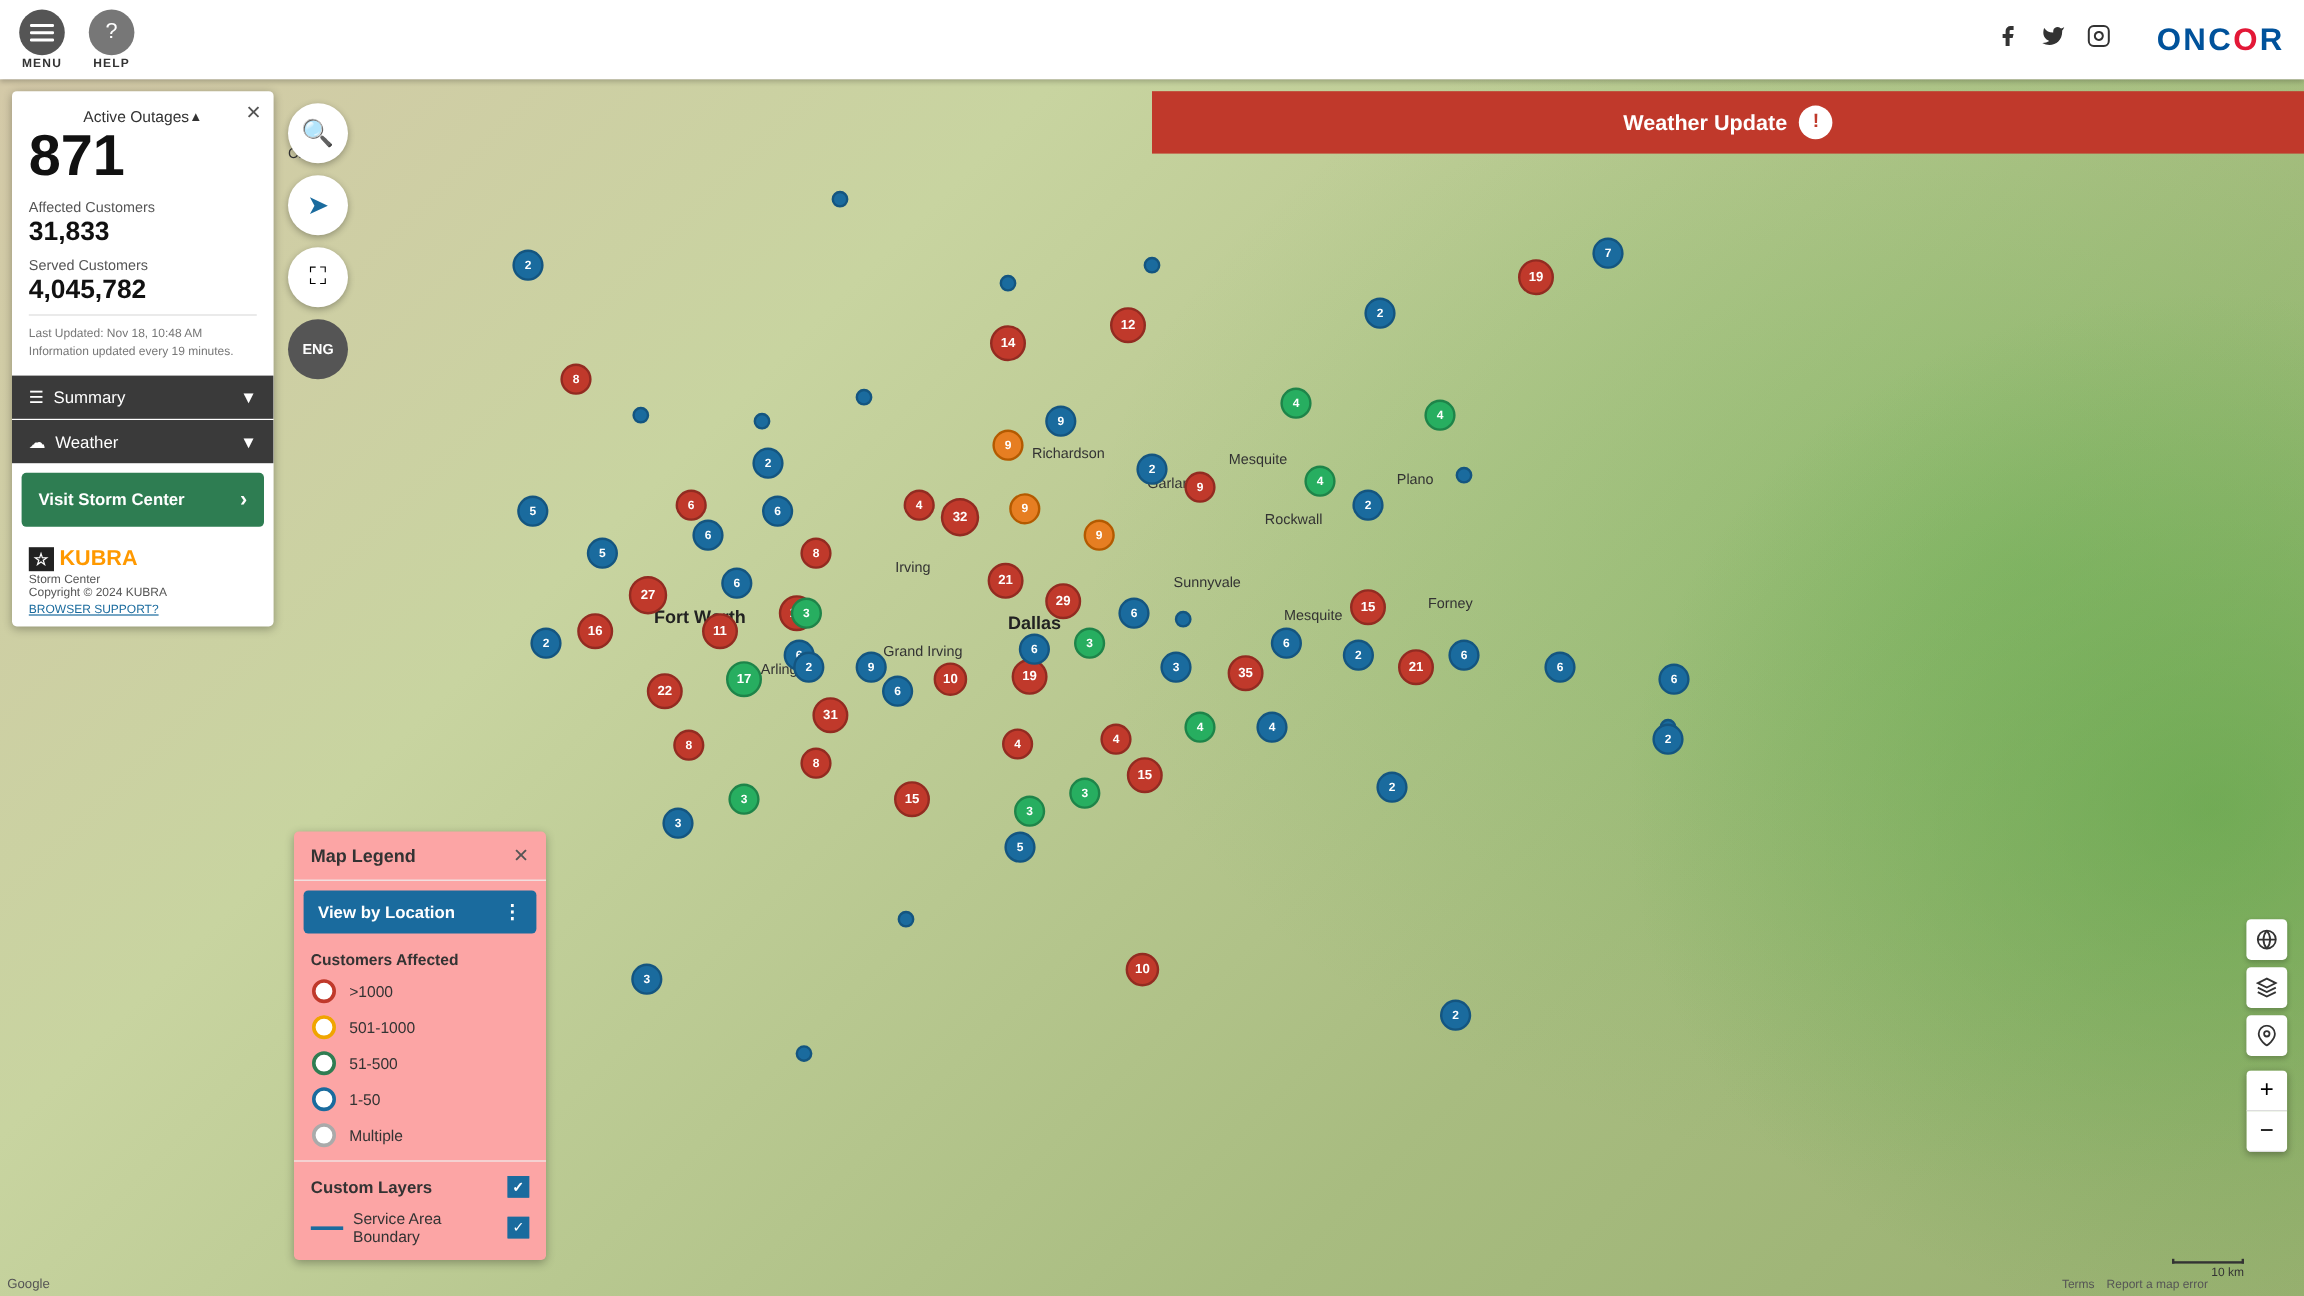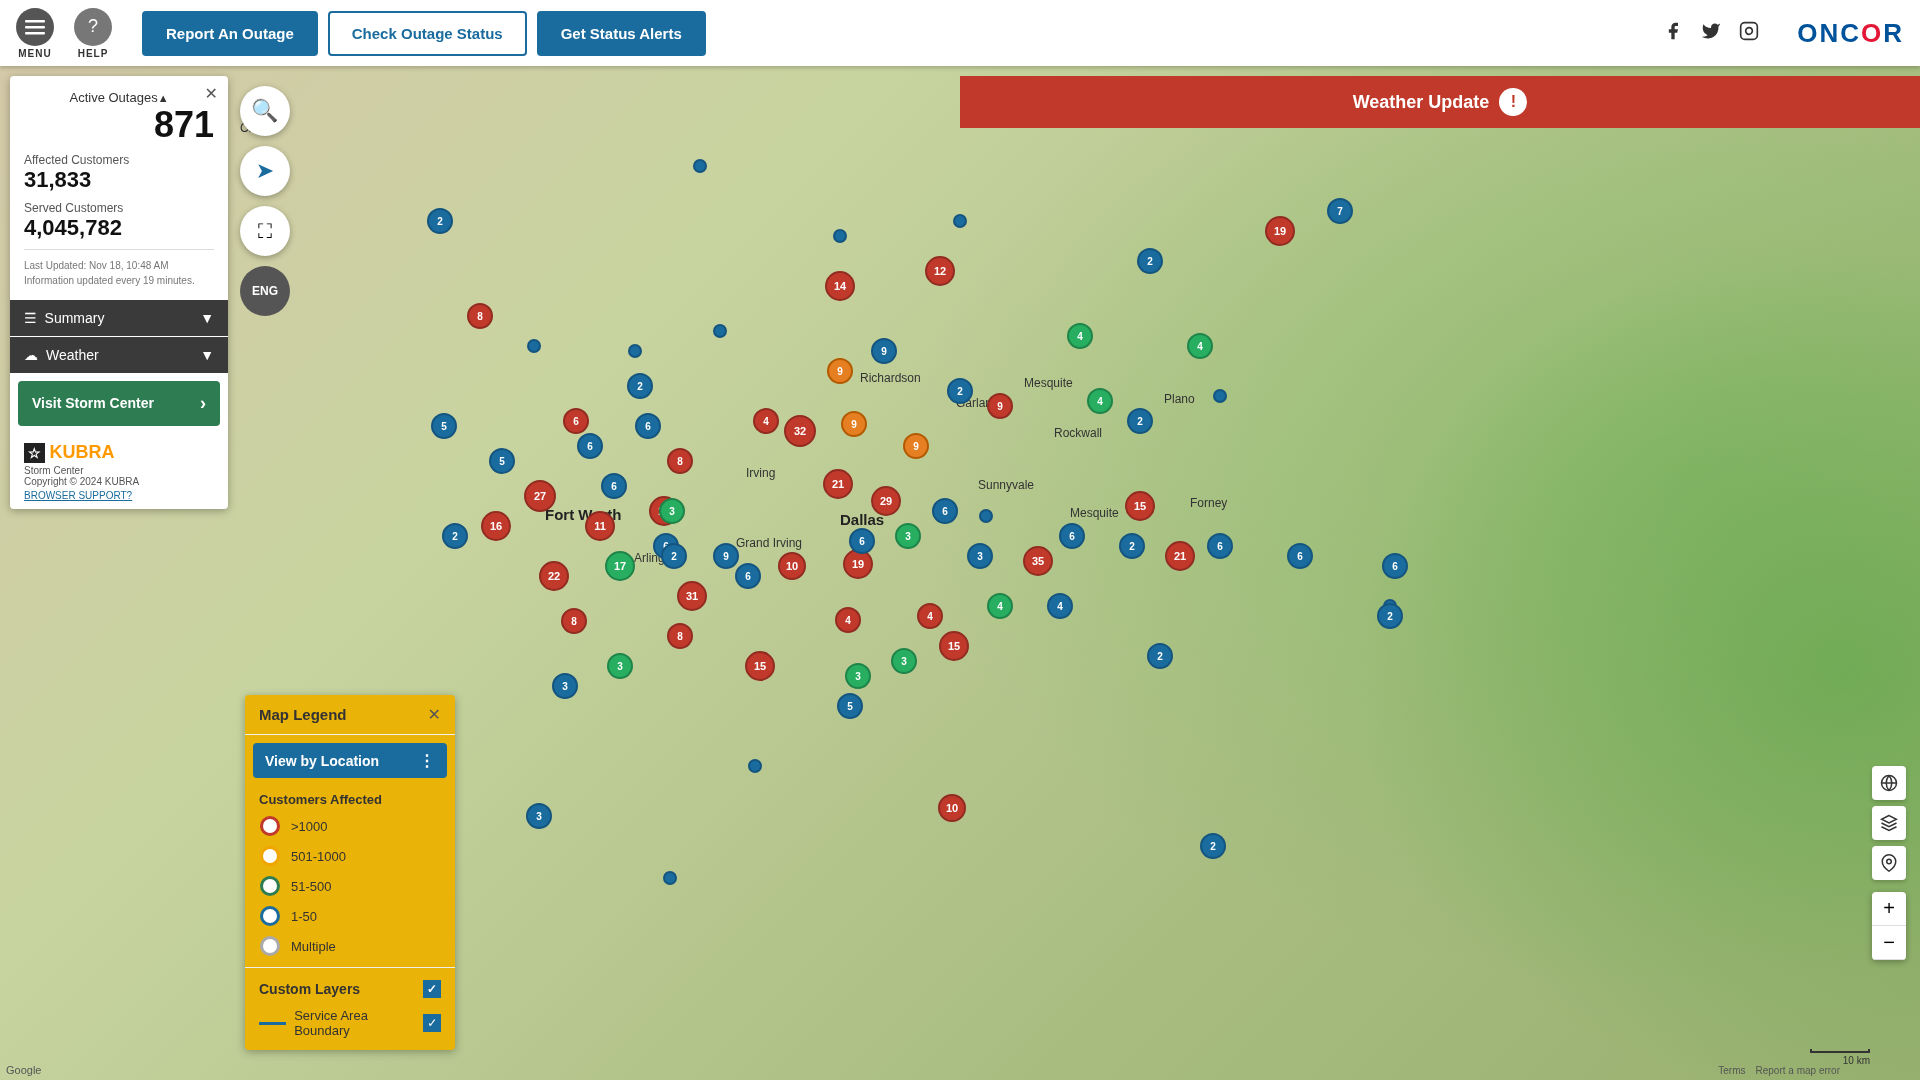--- a/index.html
+++ b/index.html
@@ -78,21 +78,21 @@
       border-radius: 4px; box-shadow: 0 2px 8px rgba(0,0,0,0.3);
       z-index: 60; overflow: hidden;
     }
     .panel-close {
       position: absolute; top: 8px; right: 10px;
       font-size: 16px; cursor: pointer; color: #555;
     }
     .panel-content { padding: 14px 14px 10px; }
     .active-outages-label { font-size: 13px; color: #333; display: flex; align-items: center; justify-content: center; }
     .chevron { font-size: 11px; cursor: pointer; }
-    .outage-number { font-size: 36px; font-weight: bold; color: #111; line-height: 1.1; text-align: right; }
+    .outage-number { font-size: 48px; font-weight: bold; color: #111; line-height: 1.1; }
     .stat-label { font-size: 12px; color: #555; margin-top: 8px; }
     .stat-value { font-size: 22px; font-weight: bold; color: #111; }
     .divider-line { border: none; border-top: 1px solid #ddd; margin: 8px 0; }
     .last-updated { font-size: 10px; color: #777; line-height: 1.5; }
 
     .panel-btn {
       display: flex; align-items: center; justify-content: space-between;
       padding: 10px 14px; background: #3a3a3a; color: #fff;
       font-size: 14px; cursor: pointer; margin-top: 2px;
     }
@@ -165,21 +165,21 @@
     .right-ctrl-btn {
       width: 34px; height: 34px; background: #fff;
       border-radius: 4px; box-shadow: 0 2px 4px rgba(0,0,0,0.2);
       display: flex; align-items: center; justify-content: center;
       font-size: 16px; cursor: pointer;
     }
 
     
     #legend-panel {
       position: absolute; bottom: 30px; left: 245px;
-      width: 210px; background: #eab308;
+      width: 210px; background: #fca5a5;
       border-radius: 4px; box-shadow: 0 2px 8px rgba(0,0,0,0.3);
       z-index: 60; padding-bottom: 8px;
     }
     .legend-header {
       display: flex; align-items: center; justify-content: space-between;
       padding: 10px 14px; border-bottom: 1px solid #eee;
     }
     .legend-title { font-size: 15px; font-weight: bold; color: #333; }
     .legend-close { font-size: 16px; cursor: pointer; color: #555; }
 
@@ -272,25 +272,20 @@
         <rect y="3" width="20" height="2.5" rx="1"></rect>
         <rect y="9" width="20" height="2.5" rx="1"></rect>
         <rect y="15" width="20" height="2.5" rx="1"></rect>
       </svg>
     </div>
     <span>MENU</span>
   </div>
   <div class="header-nav-btn">
     <div class="icon-circle" style="background:#777;">?</div>
     <span>HELP</span>
-  </div>
-  <div class="header-actions">
-    <button class="header-btn filled">Report An Outage</button>
-    <button class="header-btn">Check Outage Status</button>
-    <button class="header-btn filled">Get Status Alerts</button>
   </div>
   <div class="header-social">
     <span class="social-icon">
       <svg width="20" height="20" viewBox="0 0 24 24" fill="#333">
           <path d="M18 2h-3a5 5 0 00-5 5v3H7v4h3v8h4v-8h3l1-4h-4V7a1 1 0 011-1h3z"></path>
         </svg>
     </span>
     <span class="social-icon">
       <svg width="20" height="20" viewBox="0 0 24 24" fill="#333">
           <path d="M23 3a10.9 10.9 0 01-3.14 1.53 4.48 4.48 0 00-7.86 3v1A10.66 10.66 0 013 4s-4 9 5 13a11.64 11.64 0 01-7 2c9 5 20 0 20-11.5a4.5 4.5 0 00-.08-.83A7.72 7.72 0 0023 3z"></path>

